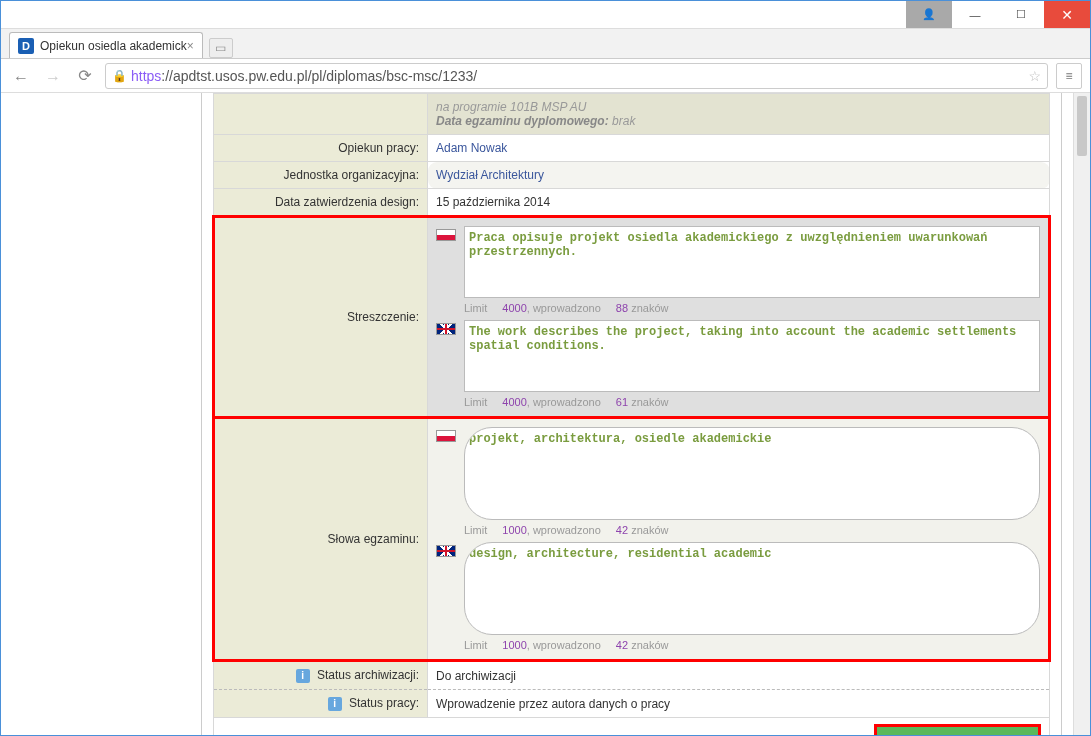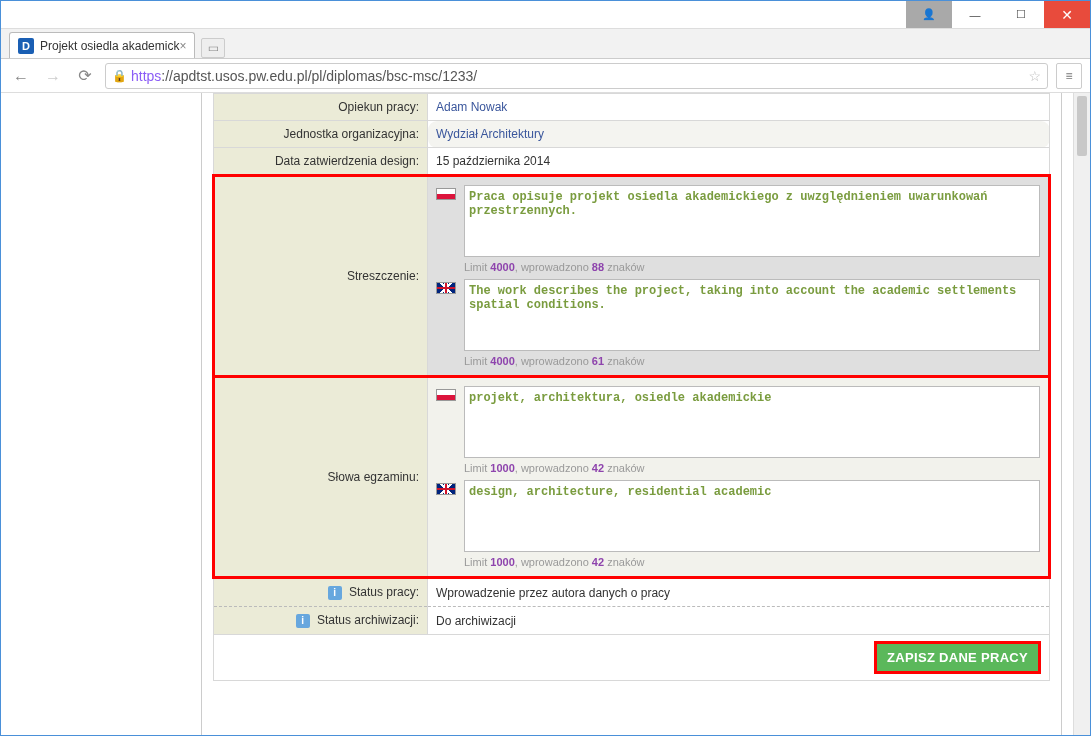--- a/index.html
+++ b/index.html
@@ -59,24 +59,24 @@
   linear-gradient(to bottom, transparent 40%, #fff 40%, #fff 60%, transparent 60%),
   linear-gradient(to right, transparent 40%, #fff 40%, #fff 60%, transparent 60%),
   linear-gradient(45deg, transparent 45%, #fff 45%, #fff 55%, transparent 55%),
   linear-gradient(-45deg, transparent 45%, #fff 45%, #fff 55%, transparent 55%); }
 .flag.gb::after { content:""; position:absolute; inset:0; background:
   linear-gradient(to bottom, transparent 44%, #cf142b 44%, #cf142b 56%, transparent 56%),
   linear-gradient(to right, transparent 44%, #cf142b 44%, #cf142b 56%, transparent 56%); }
 
 textarea { width: 100%; font-family: "Courier New", monospace; font-size: 12px; font-weight: bold; color: #7a9c3f; padding: 4px; border: 1px solid #bbb; resize: none; }
 textarea.tall { height: 72px; }
-textarea.short { height: 72px; }
+textarea.short { height: 93px; border-radius: 28px; }
 
 .limit { font-size: 11px; color: #999; margin-left: 28px; margin-top: 2px; }
-.limit .num, .limit .cnt { color: #8e44ad; font-weight: bold; }
+.limit .num, .limit .cnt { color: #8e44ad; font-weight: normal; margin-left: 12px; }
 
 
 .info-icon { display:inline-block; width: 14px; height: 14px; background: #67a7de; color: #fff; font-weight: bold; font-size: 10px; text-align: center; line-height: 14px; border-radius: 2px; margin-right: 4px; }
 
 .dashed-row td { border-top: 1px dashed #bbb !important; border-bottom: 1px dashed #bbb !important; }
 
 
 .save-wrap { text-align: right; padding: 6px 4px; border: 1px solid #d8d8d8; border-top: 1px dashed #bbb; }
 .save-btn { display: inline-block; background: #5bb85b; border: 3px solid #f00; color: #fff; font-size: 13px; font-weight: bold; padding: 6px 10px; letter-spacing: 0.3px; }
 </style>
@@ -87,21 +87,21 @@
   <div class="titlebar">
     <div class="win-btn user">👤</div>
     <div class="win-btn min">—</div>
     <div class="win-btn max">☐</div>
     <div class="win-btn close">✕</div>
   </div>
 
   <div class="tabbar">
     <div class="tab">
       <span class="favicon">D</span>
-      <span>Projekt osiedla akademick</span>
+      <span>Opiekun osiedla akademick</span>
       <span class="x">×</span>
     </div>
     <div class="newtab">▭</div>
   </div>
 
   <div class="navbar">
     <div class="navbtn">←</div>
     <div class="navbtn" style="color:#ccc">→</div>
     <div class="navbtn">⟳</div>
     <div class="urlbar">
@@ -113,20 +113,27 @@
     <div class="menubtn">≡</div>
   </div>
 
   <div class="viewport">
     <div class="scrollbar-v"></div>
     <div class="content">
       <div class="page-wrap">
 
         <table class="form">
           <tbody>
+              <tr>
+            <td class="label"></td>
+            <td class="val pale">
+              <span class="sublabel">na programie 101B MSP AU</span><br>
+              <span class="sublabel"><b>Data egzaminu dyplomowego:</b> <span>brak</span></span>
+            </td>
+          </tr>
           <tr>
             <td class="label">Opiekun pracy:</td>
             <td class="val"><a class="link" href="#">Adam Nowak</a></td>
           </tr>
           <tr class="alt">
             <td class="label">Jednostka organizacyjna:</td>
             <td class="val" style="background:#f4f4f0"><a class="link" href="#">Wydział Architektury</a></td>
           </tr>
           <tr>
             <td class="label">Data zatwierdzenia design:</td>
@@ -168,34 +175,34 @@
               <div class="flag-row">
                 <div class="flag gb"></div>
                 <textarea class="short" style="">design, architecture, residential academic</textarea>
               </div>
               <div class="limit">
                 <span>Limit</span> <span class="num">1000</span><span>, wprowadzono</span> <span class="cnt">42</span> <span>znaków</span>
               </div>
             </td>
           </tr>
 
+          <tr class="dashed-row">
+            <td class="label" style="background:#ebebd7;">
+              <span class="info-icon">i</span>
+              <span>Status archiwizacji:</span>
+            </td>
+            <td class="val">Do archiwizacji</td>
+          </tr>
           <tr class="dashed-row">
             <td class="label" style="background:#ebebd7;">
               <span class="info-icon">i</span>
               <span>Status pracy:</span>
             </td>
             <td class="val">Wprowadzenie przez autora danych o pracy</td>
           </tr>
-          <tr class="dashed-row">
-            <td class="label" style="background:#ebebd7;">
-              <span class="info-icon">i</span>
-              <span>Status archiwizacji:</span>
-            </td>
-            <td class="val">Do archiwizacji</td>
-          </tr>
           <tr>
             <td colspan="2" class="save-wrap">
               <span class="save-btn">ZAPISZ DANE PRACY</span>
             </td>
           </tr>
         </tbody>
           </table>
 
       </div>
     </div>

